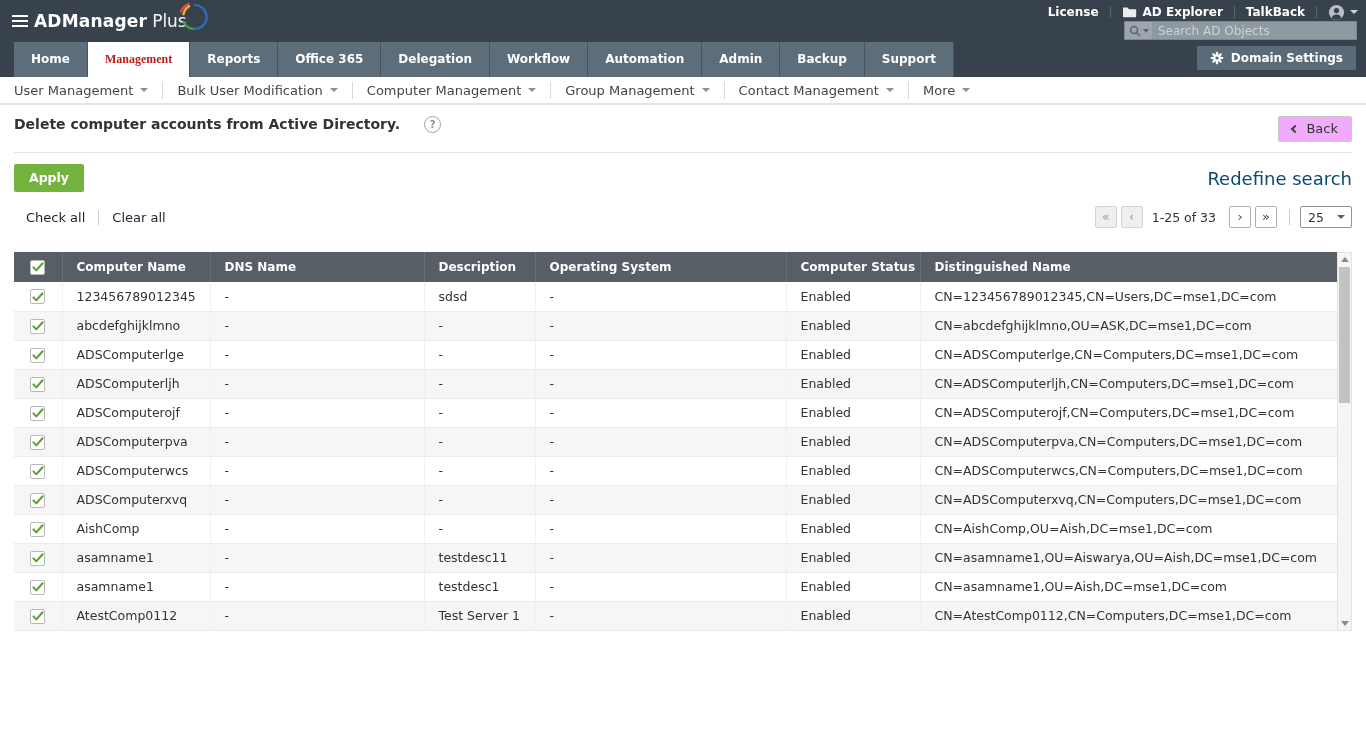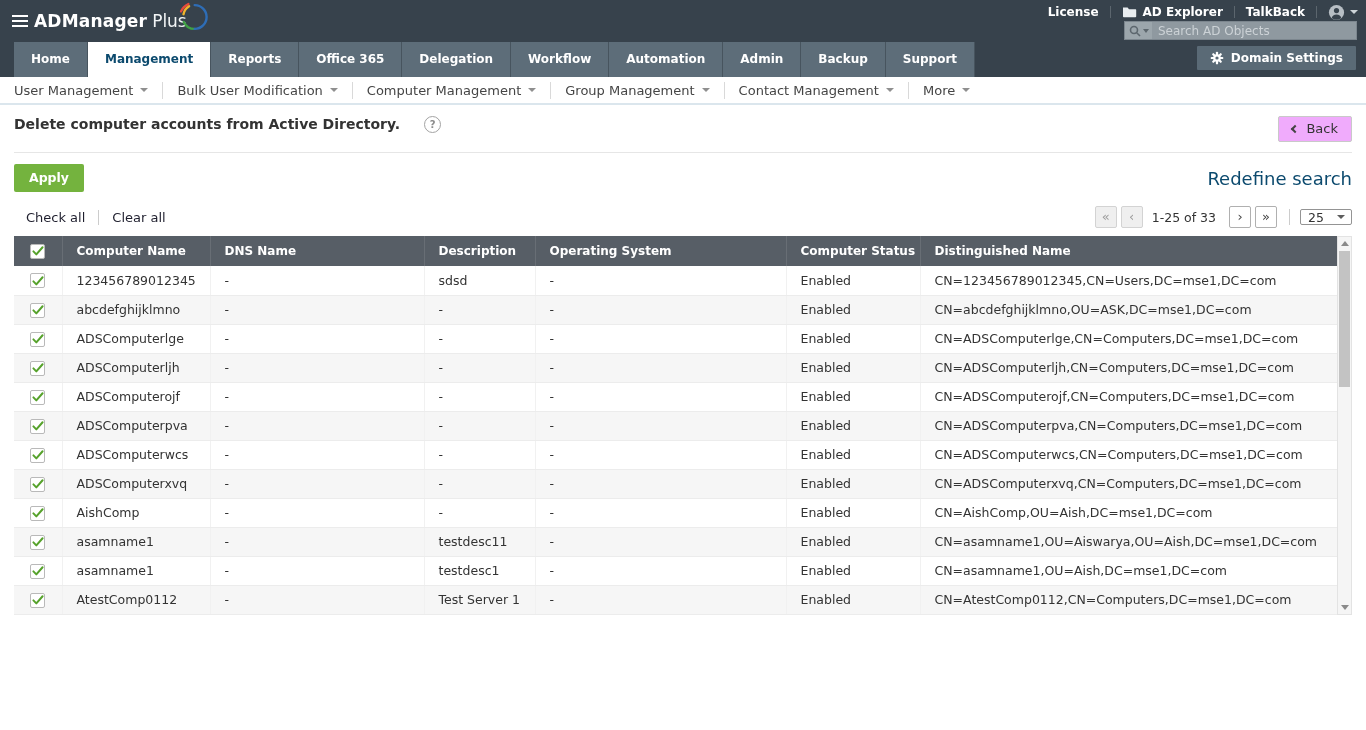--- a/index.html
+++ b/index.html
@@ -26,21 +26,21 @@
 
   .searchbox { position: absolute; top: 21px; right: 9px; width: 233px; height: 19px; display: flex; background: #8f99a0; border: 1px solid #7c868e; }
   .search-seg { width: 27px; display: flex; align-items: center; justify-content: center; gap: 2px; background: #9ca6ac; cursor: pointer; }
   .caret-dark { width: 0; height: 0; border-left: 3px solid transparent; border-right: 3px solid transparent; border-top: 4px solid #5d676e; }
   .searchbox input { flex: 1; min-width: 0; background: transparent; border: none; outline: none; font: 12px "DejaVu Sans", sans-serif; color: #22282c; padding: 0 6px; }
   .searchbox input::placeholder { color: #ccd2d6; }
 
   
   .tabbar { position: relative; height: 35px; background: #37424c; display: flex; align-items: stretch; padding-left: 14px; }
   .tab { height: 35px; line-height: 35px; padding: 0 17px; background: #5d6d79; color: #fff; font-size: 12px; font-weight: bold; border-right: 1px solid #47545e; cursor: pointer; white-space: nowrap; }
-  .tab.active { background: #fff; color: #0c4a6e; }
+  .tab.active { background: #fff; color: #b91c1c; font-family: Liberation Serif, serif; }
   .domain-btn { position: absolute; right: 10px; top: 4px; height: 24px; display: flex; align-items: center; gap: 7px; background: #5a6a76; color: #fff; font-size: 12px; font-weight: bold; padding: 0 13px; cursor: pointer; border-radius: 1px; }
 
   
   .subnav { height: 28px; background: #fff; border-bottom: 2px solid #dbe6ed; display: flex; align-items: center; padding-left: 14px; font-size: 13px; color: #454545; }
   .sn-item { display: flex; align-items: center; cursor: pointer; }
   .caret-gray { width: 0; height: 0; border-left: 4px solid transparent; border-right: 4px solid transparent; border-top: 4px solid #8f8f8f; margin-left: 7px; }
   .sn-div { width: 1px; height: 17px; background: #d9d9d9; margin: 0 14px; }
 
   
   .content { padding: 0 14px; }
@@ -57,26 +57,26 @@
 
   .list-toolbar { display: flex; align-items: center; margin-top: 14px; }
   .check-links { display: flex; align-items: center; margin-left: 12px; font-size: 13px; color: #1f1f2e; }
   .check-links .lnk { cursor: pointer; }
   .cl-div { width: 1px; height: 15px; background: #ccc; margin: 0 13px; }
   .pager { margin-left: auto; display: flex; align-items: center; }
   .pbtn { width: 22px; height: 22px; border: 1px solid #b0b0b0; background: #fff; color: #444; font-size: 13px; line-height: 1; display: flex; align-items: center; justify-content: center; margin-left: 4px; cursor: pointer; border-radius: 2px; padding-bottom: 2px; }
   .pbtn.disabled { background: #efefef; border-color: #d3d3d3; color: #9b9b9b; cursor: default; }
   .prange { margin: 0 9px; font-size: 12.5px; color: #333; }
   .pg-div { width: 1px; height: 16px; background: #ccc; margin: 0 10px 0 12px; }
-  .psize { width: 52px; height: 16px; border: 1px solid #949494; background: #fff; display: flex; align-items: center; cursor: pointer; border-radius: 2px; }
+  .psize { width: 52px; height: 22px; border: 1px solid #949494; background: #fff; display: flex; align-items: center; cursor: pointer; border-radius: 2px; }
   .psize .val { flex: 1; padding-left: 7px; font-size: 12.5px; color: #333; }
   .psize .caret-gray { margin-right: 6px; margin-left: 0; border-top-color: #5d5d5d; }
 
   
-  .table-wrap { display: flex; margin-top: 8px; }
+  .table-wrap { display: flex; margin-top: 24px; }
   table.grid { border-collapse: collapse; table-layout: fixed; flex: 1; }
   .grid th { background: #575e66; color: #fff; font-size: 12px; font-weight: bold; text-align: left; height: 30px; padding: 0 0 0 14px; border-right: 1px solid rgba(255,255,255,.10); white-space: nowrap; cursor: pointer; }
   .grid th:last-child { border-right: none; }
   .grid th.cbth { padding: 0; text-align: center; }
   .grid td { height: 29px; font-size: 12.5px; color: #333; padding: 0 0 0 14px; border-bottom: 1px solid #ececec; border-right: 1px solid #f1f1f1; overflow: hidden; white-space: nowrap; text-overflow: ellipsis; background: #fff; }
   .grid td:last-child { border-right: none; }
   .grid td.cbcell { padding: 0; text-align: center; }
   .grid tbody tr:nth-child(even) td { background: #f6f6f6; }
   .cb { display: inline-flex; align-items: center; justify-content: center; width: 15px; height: 15px; background: #fff; border: 1px solid #b9b9b9; border-radius: 2px; vertical-align: middle; cursor: pointer; }
   .cb svg { width: 12px; height: 10px; overflow: visible; }

